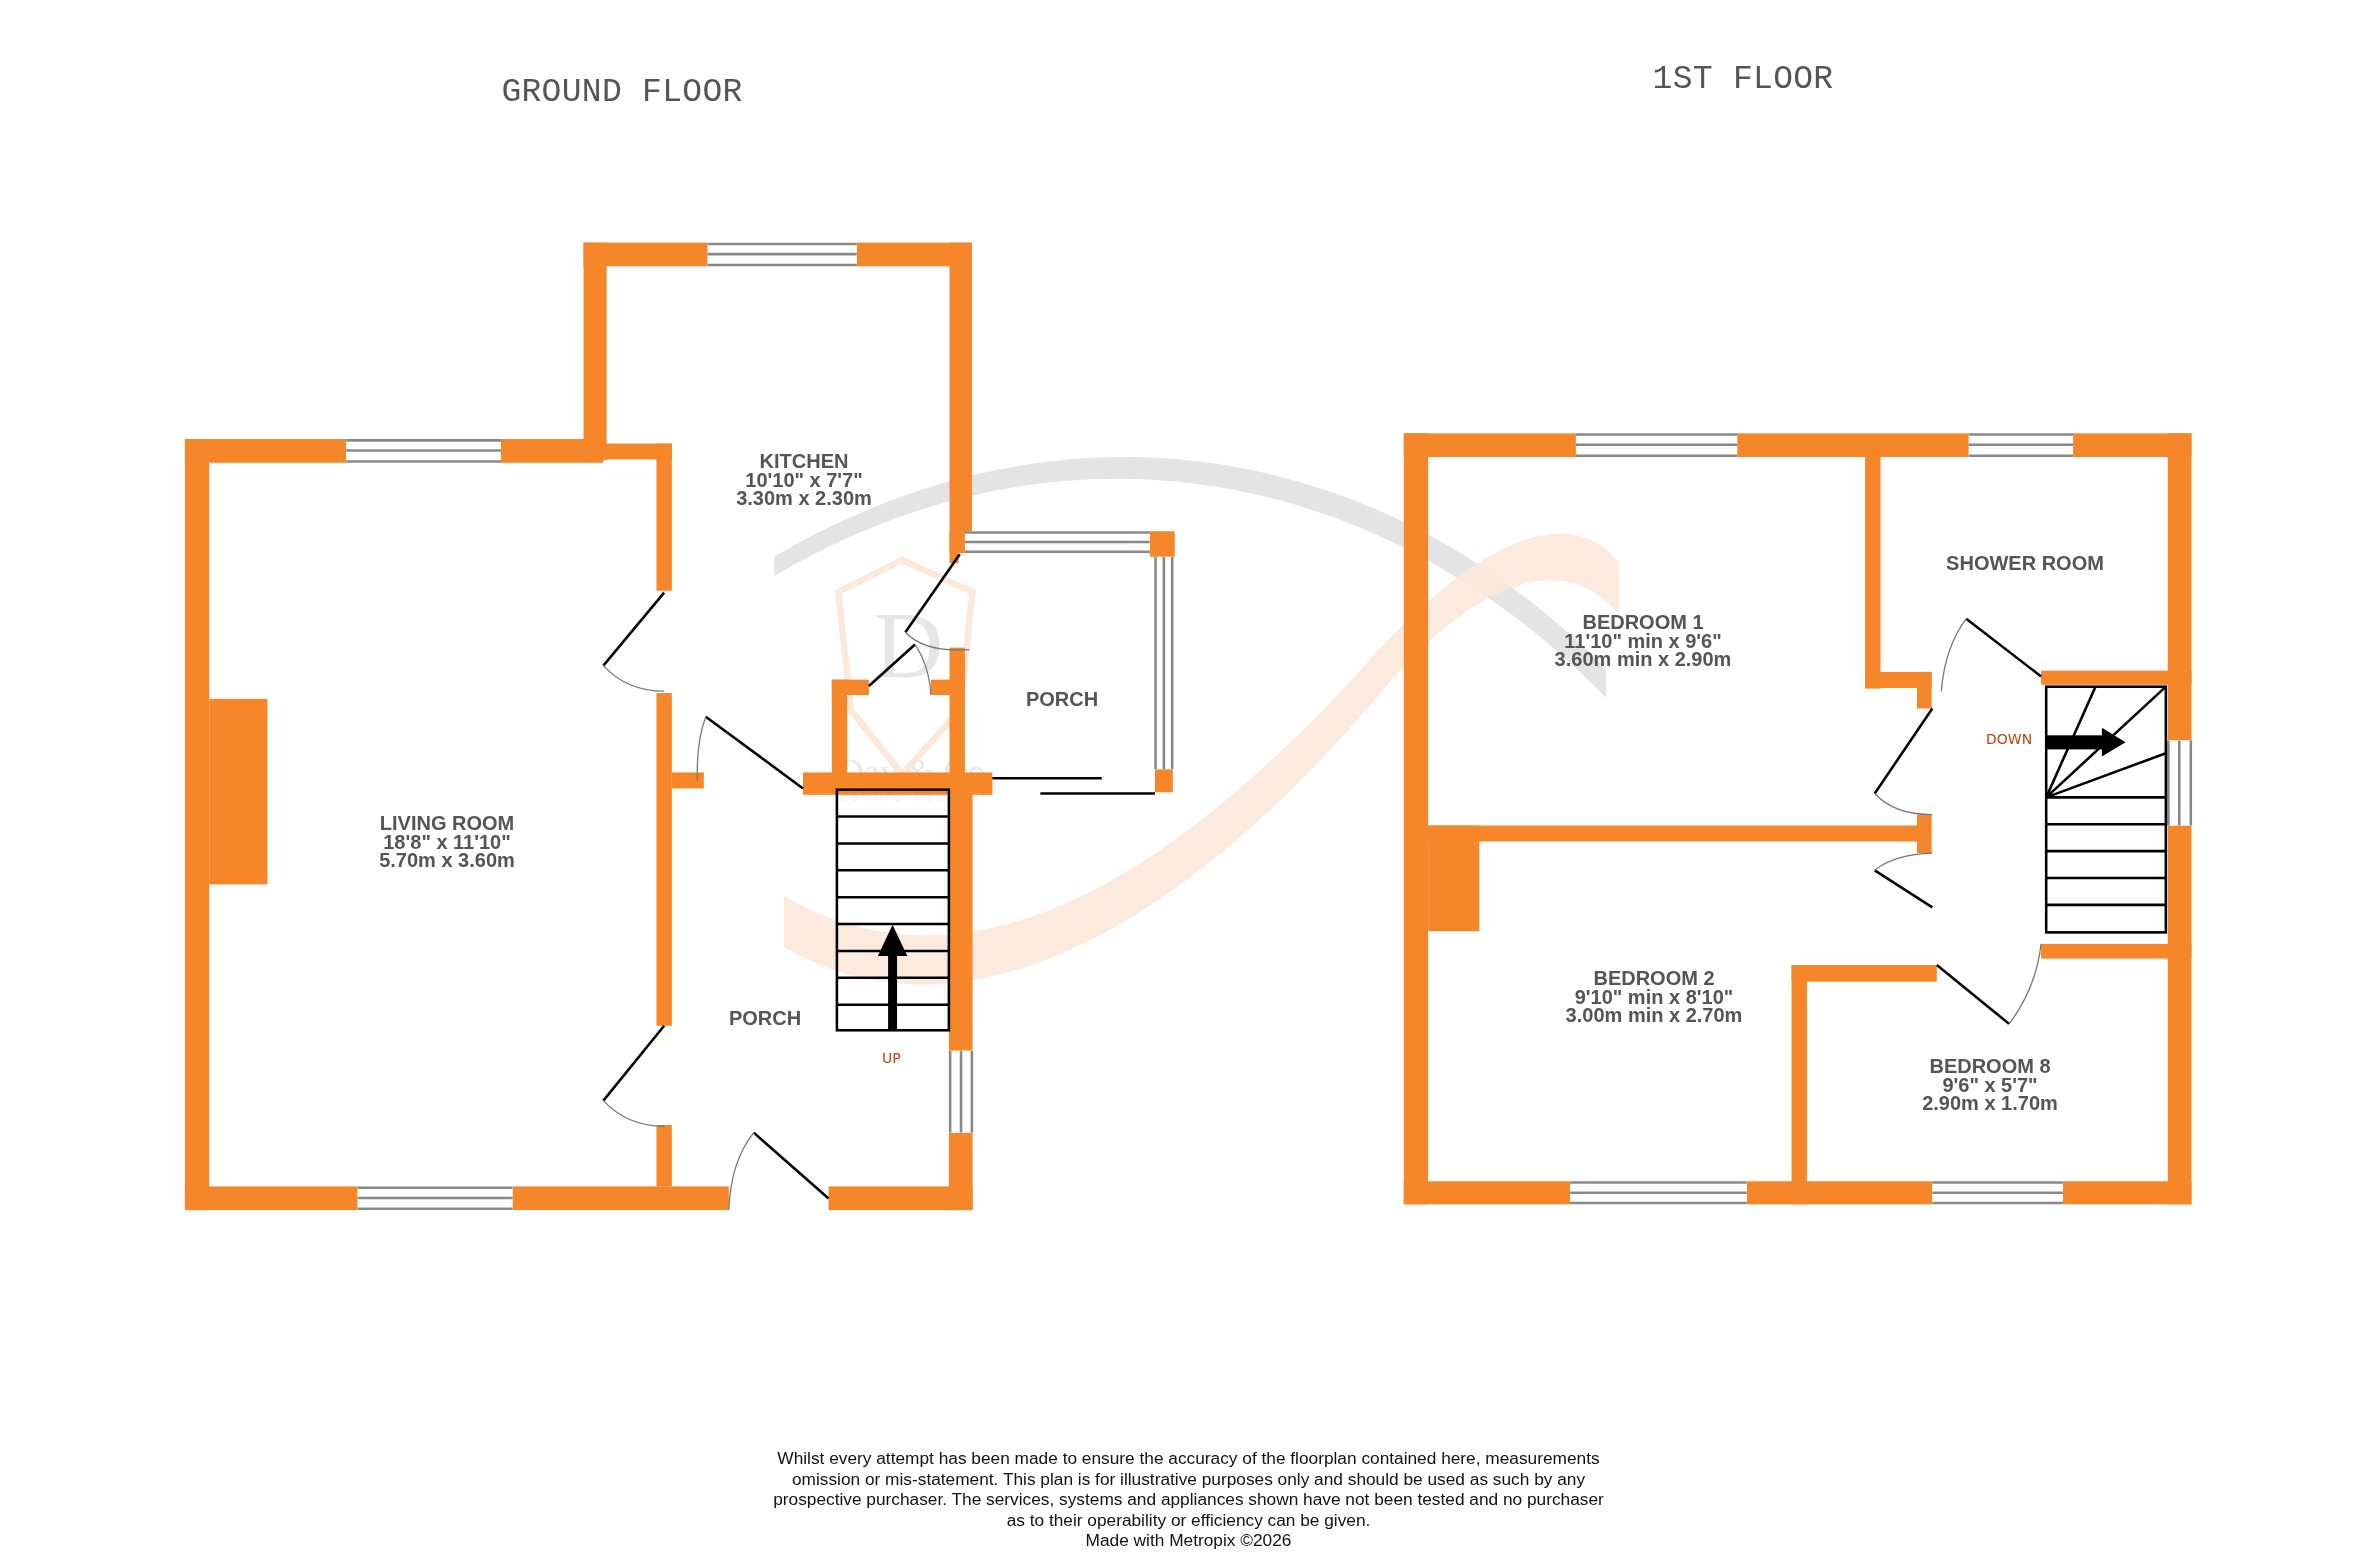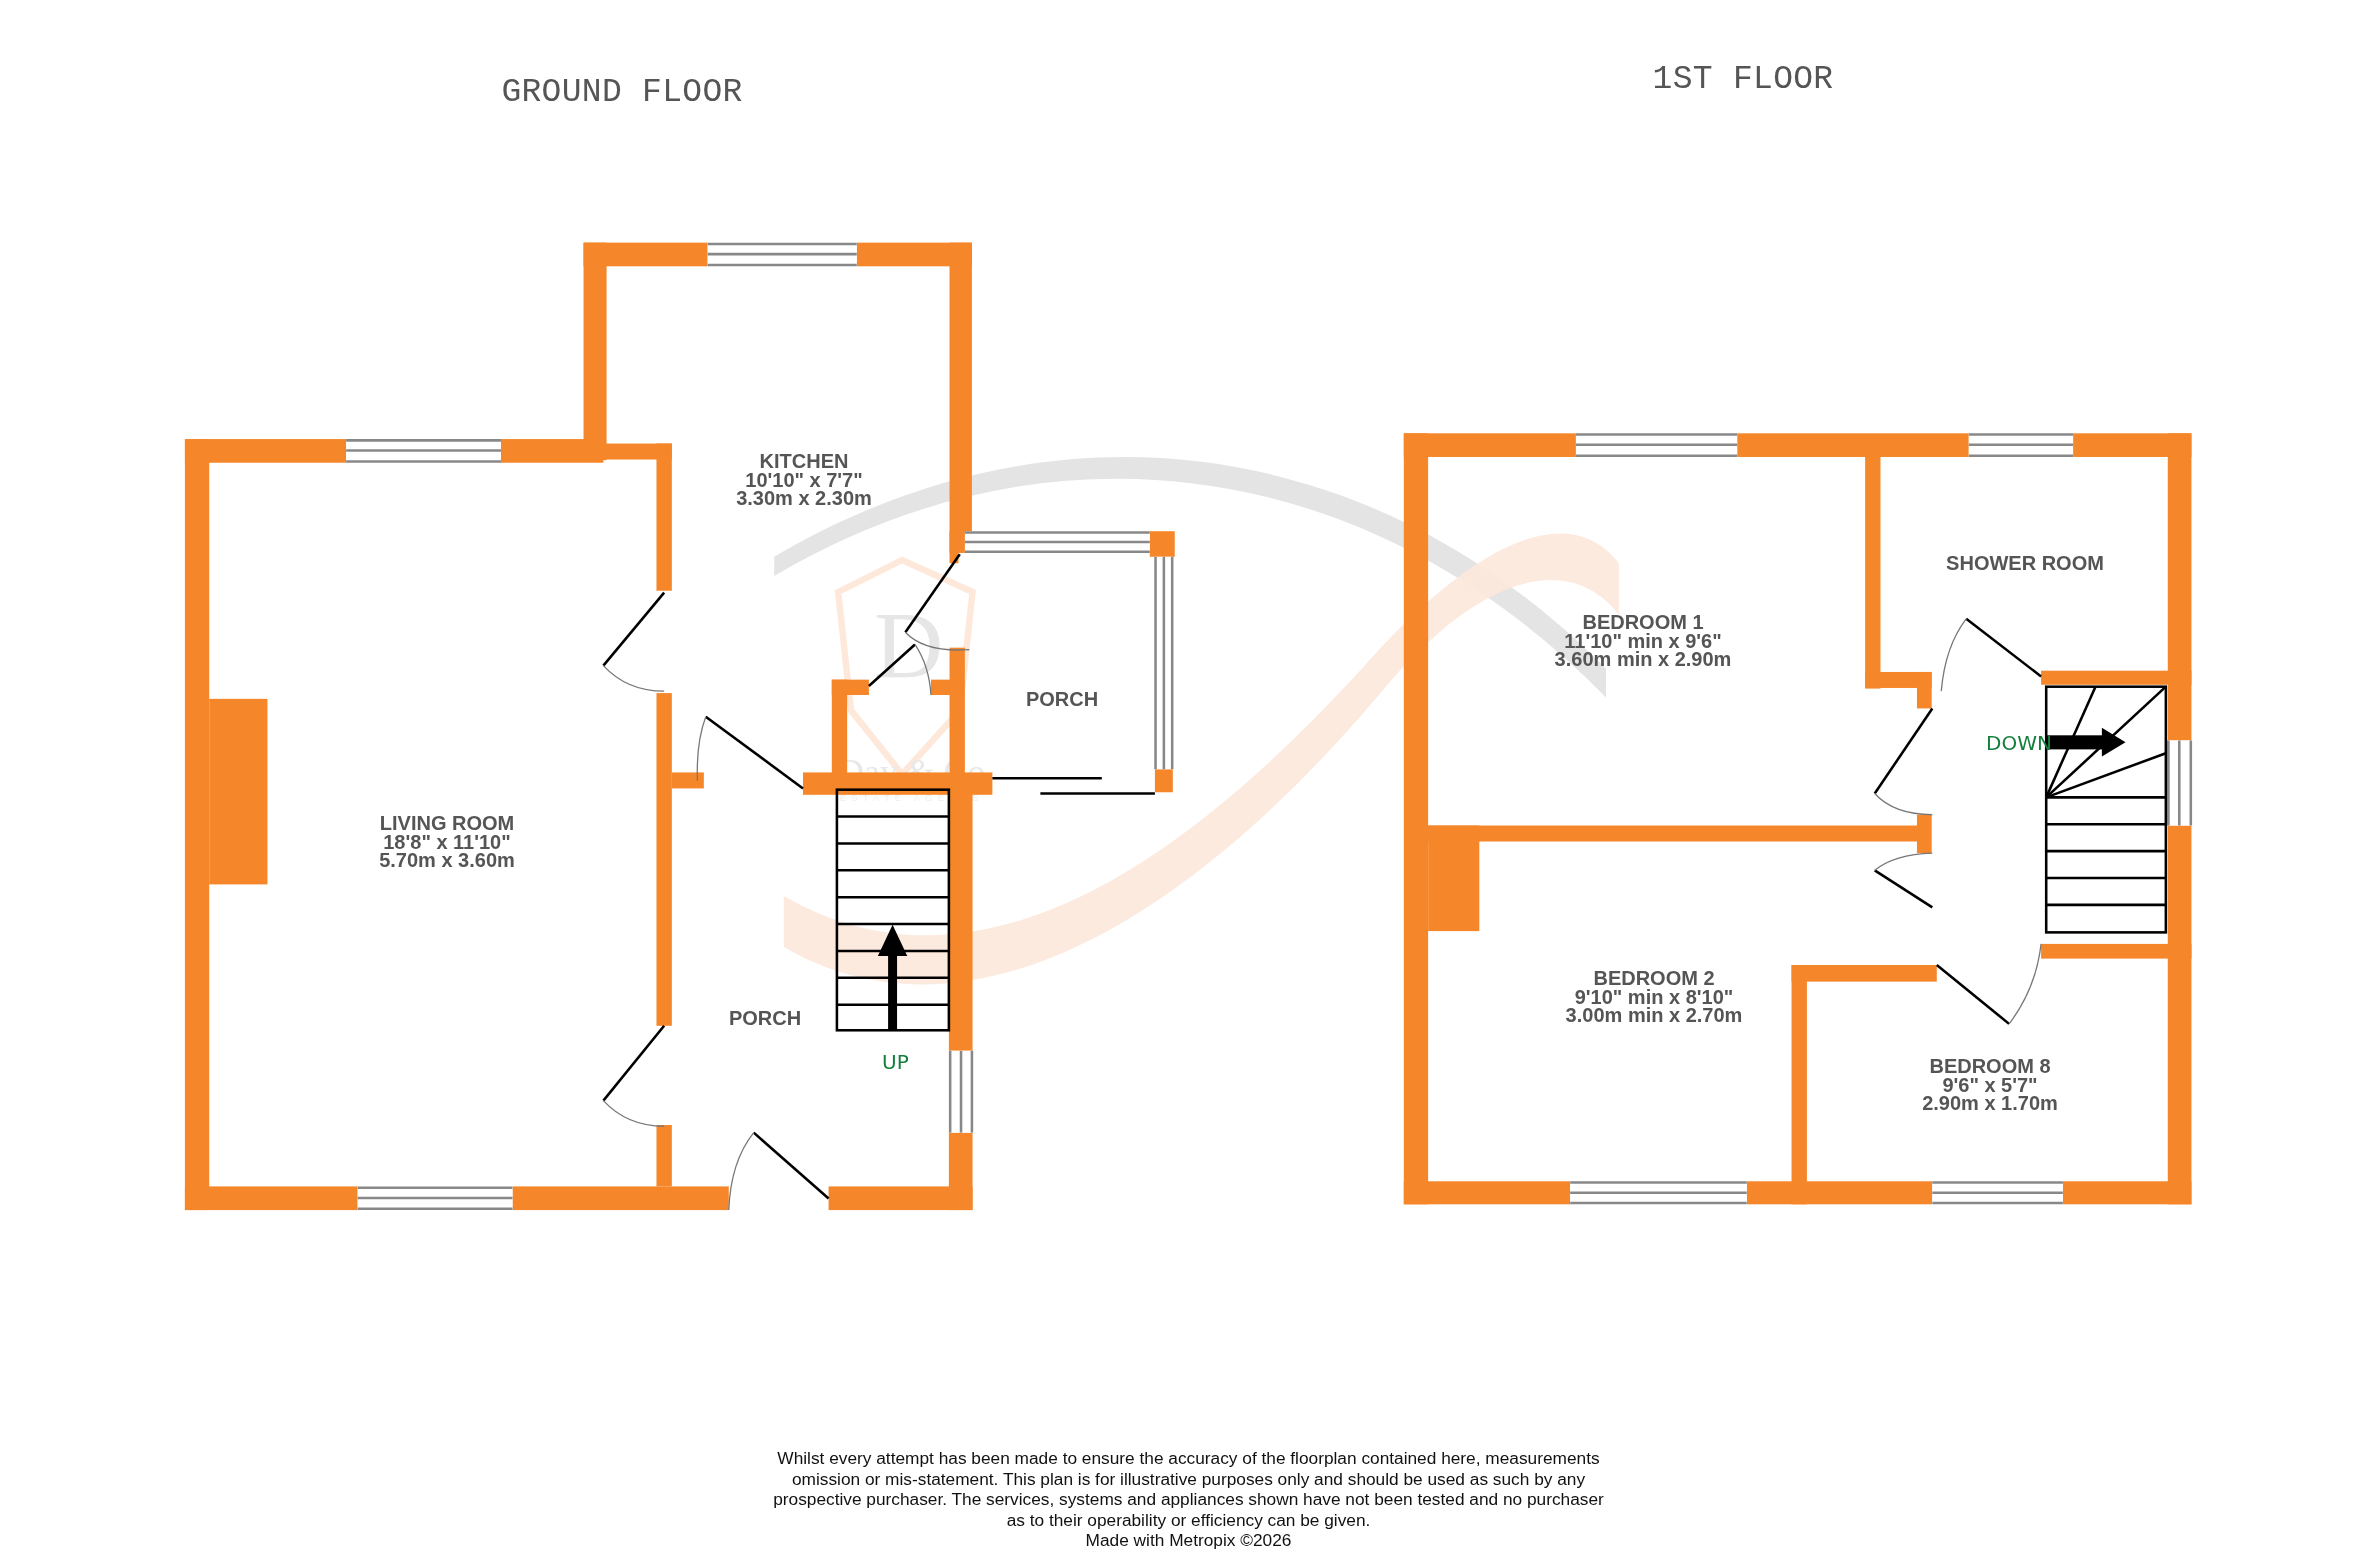--- a/index.html
+++ b/index.html
@@ -1,21 +1,21 @@
 <!DOCTYPE html>
 <html style="font-size:10.2px"><head>
 <meta charset="utf-8">
 <style>
   html, body { margin:0; padding:0; background:#ffffff; }
   body { width:2377px; height:1557px; position:relative; overflow:hidden; font-family:"Liberation Sans", sans-serif; }
   #plan { position:absolute; left:0; top:0; width:2377px; height:1557px; }
   .floor-title { position:absolute; font-family:Liberation Mono, monospace; font-size:33px; color:#555555; letter-spacing:0.3px; white-space:nowrap; transform:translateX(-50%); }
   .room-label { position:absolute; transform:translateX(-50%); text-align:center; font-family:"Liberation Sans", sans-serif; font-weight:bold; color:#555555; font-size:20px; line-height:18.6px; white-space:nowrap; }
   .room-label span { display:block; }
-  .stair-text { position:absolute; font-family:"DejaVu Sans", sans-serif; font-size:20px; color:#15803d; white-space:nowrap; }
+  .stair-text { position:absolute; font-family:"DejaVu Sans", sans-serif; font-size:14px; color:#c2410c; white-space:nowrap; }
   .disclaimer { position:absolute; left:50%; top:1448px; transform:translateX(-50%); width:960px; text-align:center; font-family:"Liberation Sans", sans-serif; font-size:17.3px; line-height:20.5px; color:#111111; }
   .disclaimer span { display:block; }
 </style>
 </head>
 <body>
 
 <svg id="plan" viewBox="0 0 3715 2433" xmlns="http://www.w3.org/2000/svg">
 
   <g>
     <path d="M1210 900 C 1650 640, 2150 720, 2510 1090 L 2510 1045 C 2150 680, 1650 610, 1210 870 Z" fill="#E3E3E3" opacity="0.95"></path>

